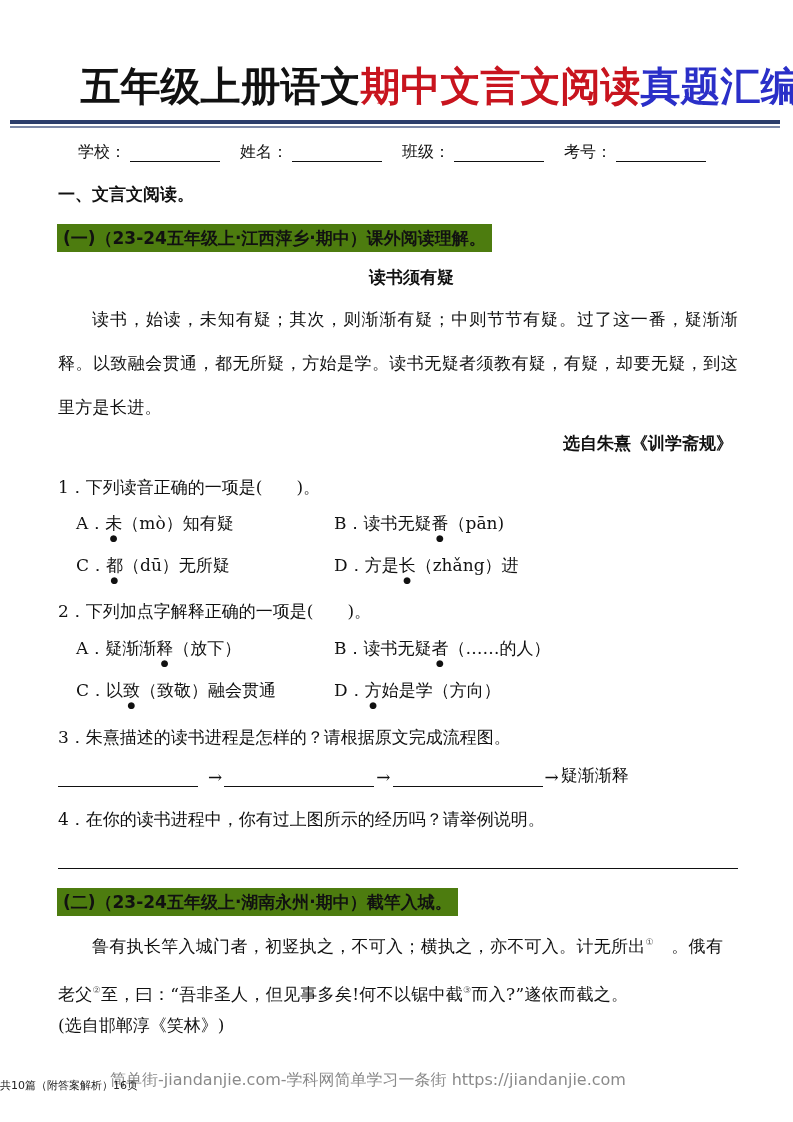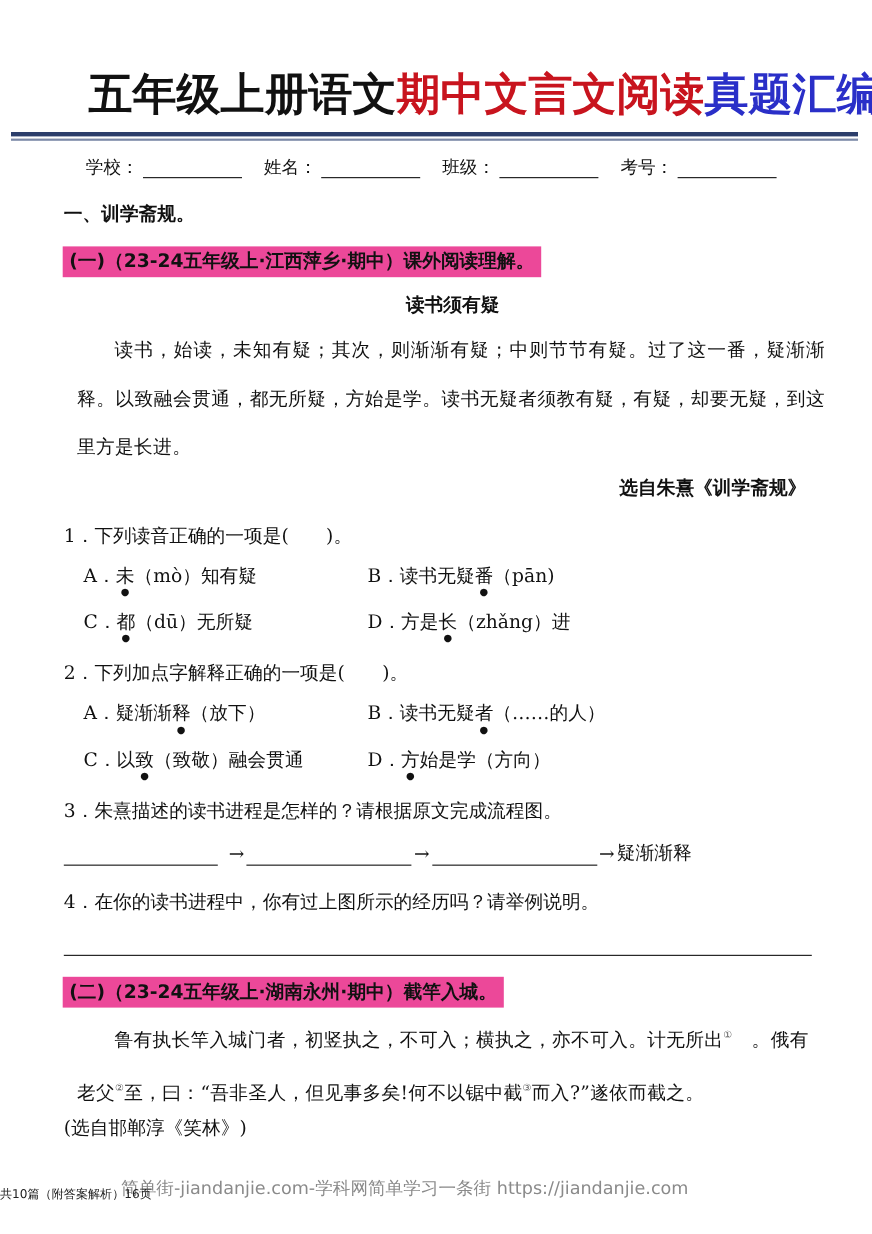--- a/index.html
+++ b/index.html
@@ -12,25 +12,25 @@
   .title .red { color: #c8141e; }
   .title .blue { color: #2a2fc8; }
   .rule-thick { position: absolute; left: 10px; width: 770px; top: 120px; height: 4px; background: #2c3e6b; }
   .rule-thin { position: absolute; left: 10px; width: 770px; top: 126px; height: 2px; background: #7d8aa8; }
   .info { position: absolute; top: 142px; left: 78px; width: 680px; display: flex; font-size: 16px;
           font-family: "DejaVu Serif", serif; }
   .info .field { display: flex; align-items: center; margin-right: 20px; }
   .info .blank { display: inline-block; width: 90px; border-bottom: 1.5px solid #111; height: 18px; margin-left: 4px; }
   .section { position: absolute; left: 58px; top: 183px; font-size: 17px; font-weight: bold;
              font-family: "DejaVu Sans", sans-serif; }
-  .hl { position: absolute; left: 57px; height: 28px; background: #ec4899; font-size: 17px; font-weight: bold;
+  .hl { position: absolute; left: 57px; height: 28px; background: #4d7c0f; font-size: 17px; font-weight: bold;
         font-family: "DejaVu Sans", sans-serif; line-height: 28px; padding: 0 6px 0 6px; white-space: nowrap; }
   .ptitle { position: absolute; top: 266px; left: 0; width: 823px; text-align: center; font-size: 17px; font-weight: bold; }
   .para { position: absolute; left: 58px; width: 680px; font-size: 17px; line-height: 44px; text-align: justify;
-          text-indent: 2em; font-family: "DejaVu Serif", serif; letter-spacing: 0.3px; margin-left: 12px; }
+          text-indent: 2em; font-family: "DejaVu Serif", serif; letter-spacing: 0.3px; }
   .src { position: absolute; right: 60px; top: 432px; font-size: 17px; font-weight: bold; }
   .q { position: absolute; left: 58px; font-size: 17px; font-family: "DejaVu Serif", serif; }
   .opt { position: absolute; font-size: 17px; font-family: "DejaVu Serif", serif; white-space: nowrap; }
   .dot { text-emphasis: filled circle; -webkit-text-emphasis: filled circle; text-emphasis-position: under; -webkit-text-emphasis-position: under; }
   .flow { position: absolute; top: 764px; left: 58px; display: flex; align-items: flex-end; font-size: 17px; }
   .flow .line { display: inline-block; border-bottom: 1.5px solid #111; height: 20px; }
   .flow .arrow { margin: 0 2px; }
   .answer-line { position: absolute; left: 58px; width: 680px; top: 868px; border-bottom: 1.5px solid #111; }
   .note { font-size: 9px; vertical-align: super; color: #555; }
   .footer-wm { position: absolute; top: 1070px; left: 0; width: 736px; text-align: center; font-size: 16px;
@@ -59,21 +59,21 @@
   <div class="field">
     <span>班级：</span>
     <span class="blank"></span>
   </div>
   <div class="field">
     <span>考号：</span>
     <span class="blank"></span>
   </div>
 </div>
 
-<div class="section">一、训学斋规。</div>
+<div class="section">一、文言文阅读。</div>
 
 <div class="hl" style="top:224px;">(一)（23-24五年级上·江西萍乡·期中）课外阅读理解。</div>
 <div class="ptitle">读书须有疑</div>
 <div class="para" style="top:297px;">读书，始读，未知有疑；其次，则渐渐有疑；中则节节有疑。过了这一番，疑渐渐释。以致融会贯通，都无所疑，方始是学。读书无疑者须教有疑，有疑，却要无疑，到这里方是长进。</div>
 <div class="src">选自朱熹《训学斋规》</div>
 
 <div class="q" style="top:476px;">1．下列读音正确的一项是(　　)。</div>
 <div class="opt" style="top:512px; left:76px;">
   <span>A．</span><span></span><span class="dot">未</span><span>（mò）知有疑</span>
 </div>

